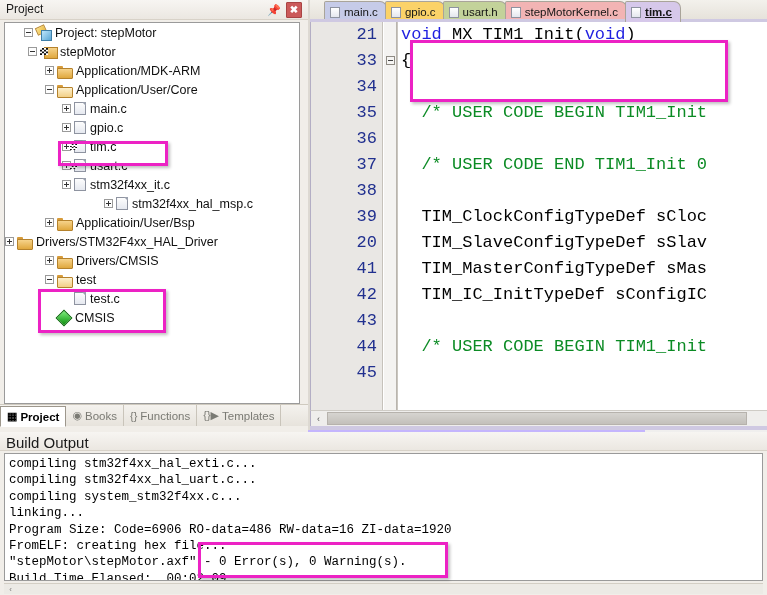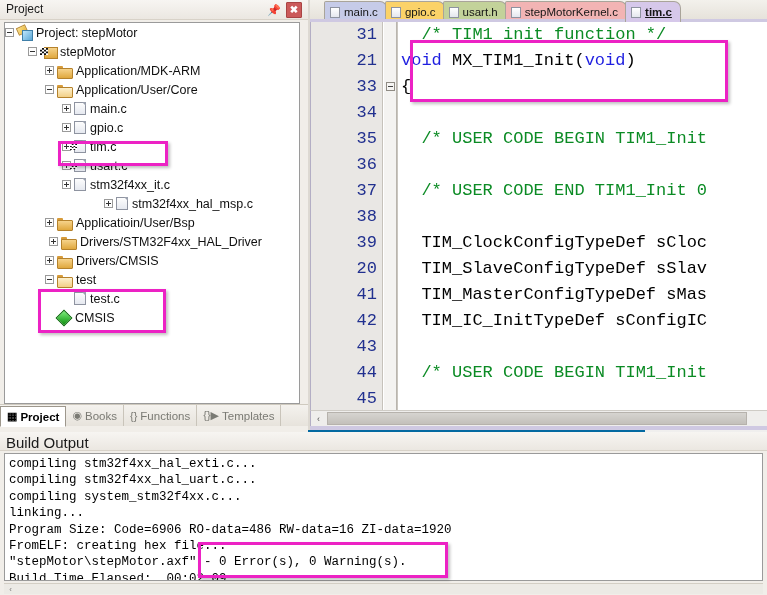--- a/index.html
+++ b/index.html
@@ -6,21 +6,21 @@
   html, body {
     margin: 0; padding: 0;
     width: 767px; height: 595px;
     overflow: hidden;
     background: #f0efee;
     font-family: "Liberation Sans", sans-serif;
   }
   #app {
     position: relative;
     width: 645px; height: 595px;
-    background: #0369a1;
+    background: #c4b5fd;
   }
 
   
   #project-panel {
     position: absolute;
     left: 0; top: 0;
     width: 308px; height: 432px;
     background: #f1eee9;
   }
   #project-titlebar {
@@ -402,21 +402,21 @@
   <div id="project-panel">
 
     <div id="project-titlebar">
       <span class="ttl">Project</span>
       <span class="tb-btn" id="pin-btn">📌</span>
       <span class="tb-btn" id="close-btn">✖</span>
     </div>
 
     <div id="tree-wrap">
       <div id="tree-nodes">
-          <div class="node" style="padding-left: 0;">
+          <div class="node" style="padding-left: 19px;">
             <span class="exp"></span>
             <span class="ico ico-proj"></span>
             <span class="lbl">Project: stepMotor</span>
           </div>
           <div class="node" style="padding-left: 23px;">
             <span class="exp"></span>
             <span class="ico ico-target"></span>
             <span class="lbl">stepMotor</span>
           </div>
           <div class="node" style="padding-left: 40px;">
@@ -457,21 +457,21 @@
           <div class="node" style="padding-left: 57px; margin-left: 42px;">
             <span class="exp plus"></span>
             <span class="ico ico-file"></span>
             <span class="lbl">stm32f4xx_hal_msp.c</span>
           </div>
           <div class="node" style="padding-left: 40px;">
             <span class="exp plus"></span>
             <span class="ico ico-folder"></span>
             <span class="lbl">Applicatioin/User/Bsp</span>
           </div>
-          <div class="node" style=" margin-left: 44px;">
+          <div class="node" style="">
             <span class="exp plus"></span>
             <span class="ico ico-folder"></span>
             <span class="lbl">Drivers/STM32F4xx_HAL_Driver</span>
           </div>
           <div class="node" style="padding-left: 40px;">
             <span class="exp plus"></span>
             <span class="ico ico-folder"></span>
             <span class="lbl">Drivers/CMSIS</span>
           </div>
           <div class="node" style="padding-left: 40px;">
@@ -537,21 +537,20 @@
           <span class="lbl">tim.c</span>
         </div>
         <div id="tabbar-shade"></div>
     </div>
 
     <div id="code-wrap">
       <div id="gutter"></div>
       <div id="fold-col"></div>
       <div id="v-indent"></div>
       <div id="code-lines">
-          <div class="cline"><span class="lnum">31</span><span class="ctext"><span class="cm">  /* TIM1 init function */</span></span></div>
           <div class="cline"><span class="lnum">21</span><span class="ctext"><span class="kw">void</span><span class=""> MX_TIM1_Init(</span><span class="kw">void</span><span class="">)</span></span></div>
           <div class="cline"><span class="lnum">33</span><span class="fold"></span><span class="ctext"><span class="">{</span></span></div>
           <div class="cline"><span class="lnum">34</span><span class="ctext"><span class=""></span></span></div>
           <div class="cline"><span class="lnum">35</span><span class="ctext"><span class="cm">  /* USER CODE BEGIN TIM1_Init</span></span></div>
           <div class="cline"><span class="lnum">36</span><span class="ctext"><span class=""></span></span></div>
           <div class="cline"><span class="lnum">37</span><span class="ctext"><span class="cm">  /* USER CODE END TIM1_Init 0</span></span></div>
           <div class="cline"><span class="lnum">38</span><span class="ctext"><span class=""></span></span></div>
           <div class="cline"><span class="lnum">39</span><span class="ctext"><span class="">  TIM_ClockConfigTypeDef sCloc</span></span></div>
           <div class="cline"><span class="lnum">20</span><span class="ctext"><span class="">  TIM_SlaveConfigTypeDef sSlav</span></span></div>
           <div class="cline"><span class="lnum">41</span><span class="ctext"><span class="">  TIM_MasterConfigTypeDef sMas</span></span></div>

